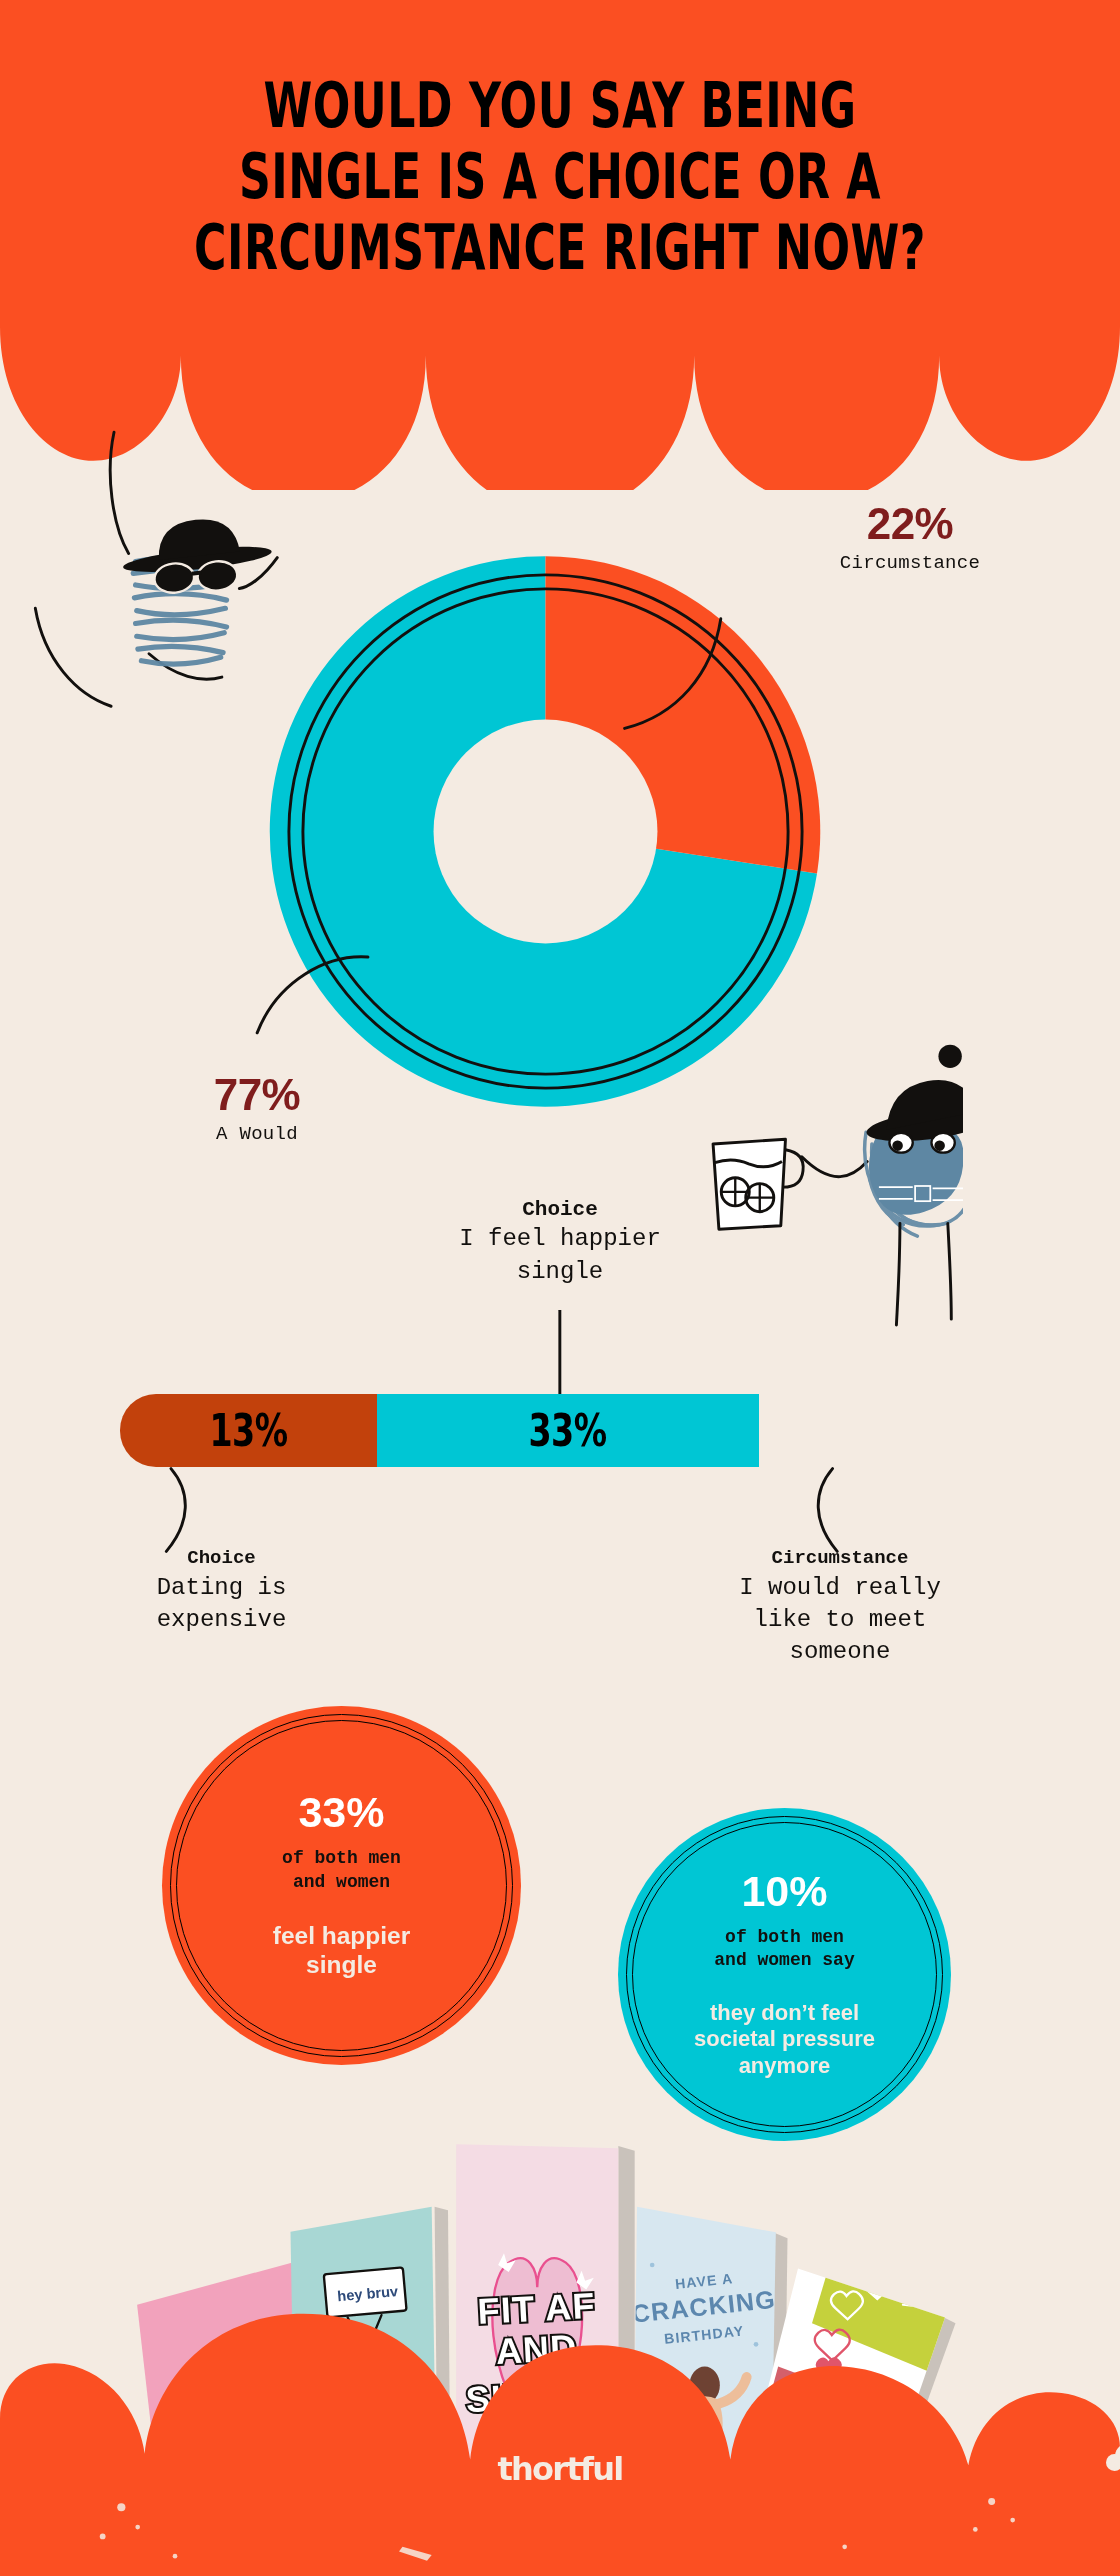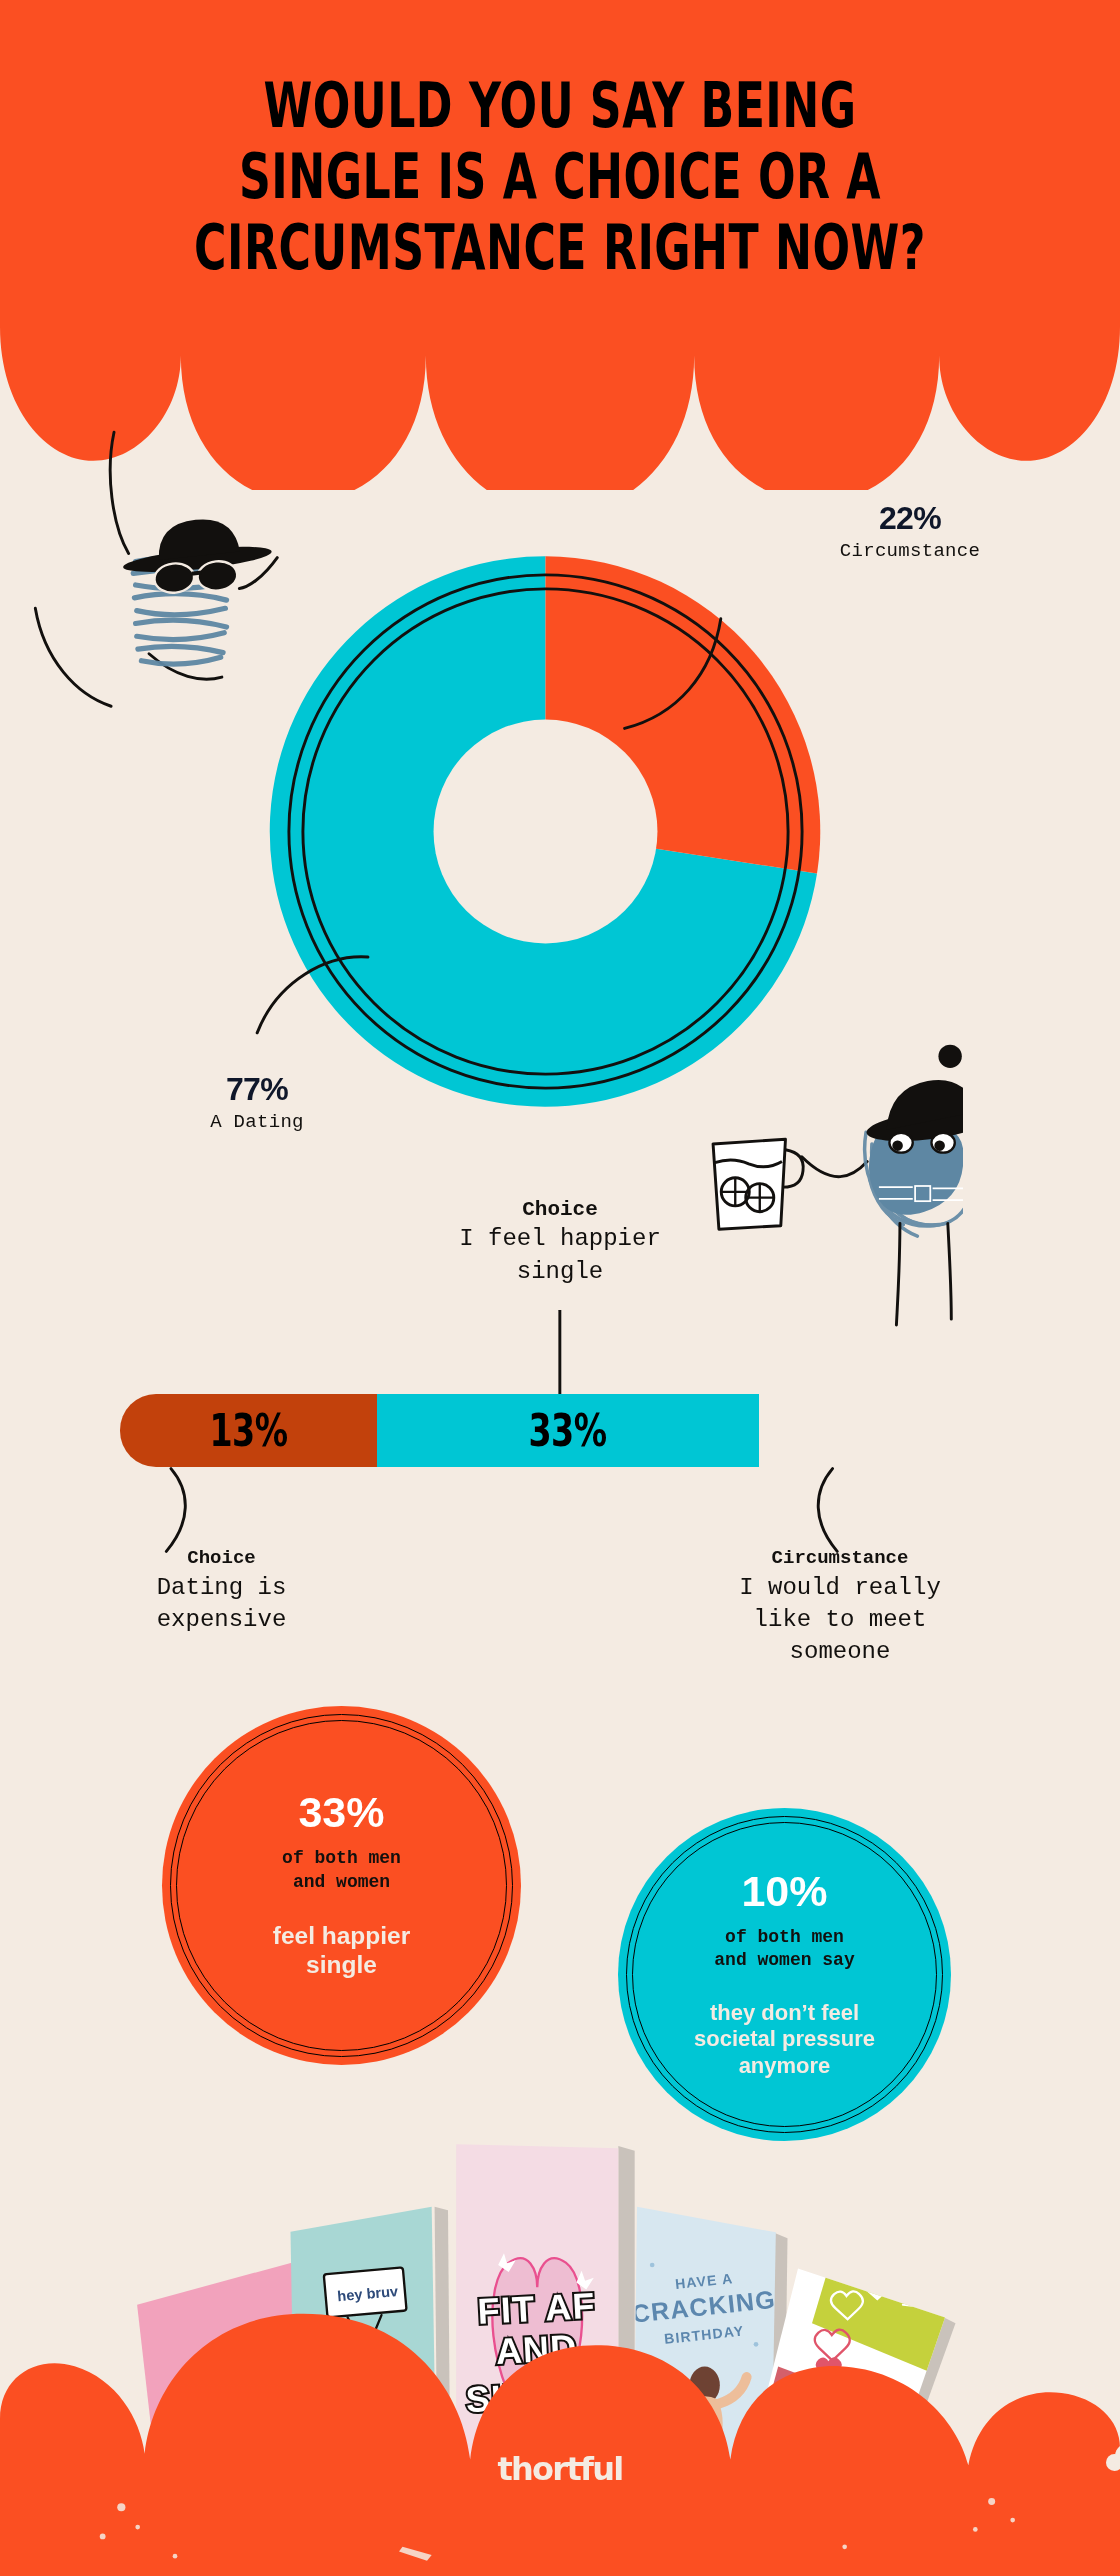--- a/index.html
+++ b/index.html
@@ -51,23 +51,23 @@
   }
 
   .pct-callout{
     position:absolute;
     z-index:6;
     text-align:center;
   }
   .pct-callout .num{
     font-family:"Liberation Sans","DejaVu Sans",sans-serif;
     font-weight:bold;
-    font-size:32px;
+    font-size:44px;
     line-height:1;
-    color:#0f172a;
+    color:#7f1d1d;
     letter-spacing:-0.6px;
   }
   .pct-callout .lab{
     font-family:"Liberation Mono","DejaVu Sans Mono",monospace;
     font-size:19px;
     line-height:1.25;
     color:#12100E;
     margin-top:5.8px;
     letter-spacing:0.3px;
   }
@@ -305,21 +305,21 @@
     <path d="M110 790 C145 700 230 655 300 660" stroke="#12100E" stroke-width="5" fill="none" stroke-linecap="round"></path>
   </svg>
 
   <div id="callout-circumstance" class="pct-callout">
     <div class="num">22%</div>
     <div class="lab">Circumstance</div>
   </div>
 
   <div id="callout-choice" class="pct-callout">
     <div class="num">77%</div>
-    <div class="lab">A Dating</div>
+    <div class="lab">A Would</div>
   </div>
 
   <svg style="position:absolute;left:671px;top:1033px;width:292px;height:327px;z-index:5;" viewBox="0 0 500 560">
 
     <g>
       <path d="M72 190 L196 182 L188 330 L82 336 Z" fill="#FFFFFF" stroke="#12100E" stroke-width="5" stroke-linejoin="round"></path>
       <path d="M196 200 q34 6 30 36 q-3 28 -34 28" fill="none" stroke="#12100E" stroke-width="5"></path>
       <path d="M75 222 q30 -10 58 2 q30 12 57 -4" fill="none" stroke="#12100E" stroke-width="5"></path>
       <circle cx="110" cy="272" r="24" fill="none" stroke="#12100E" stroke-width="5"></circle>
       <circle cx="152" cy="282" r="24" fill="none" stroke="#12100E" stroke-width="5"></circle>

